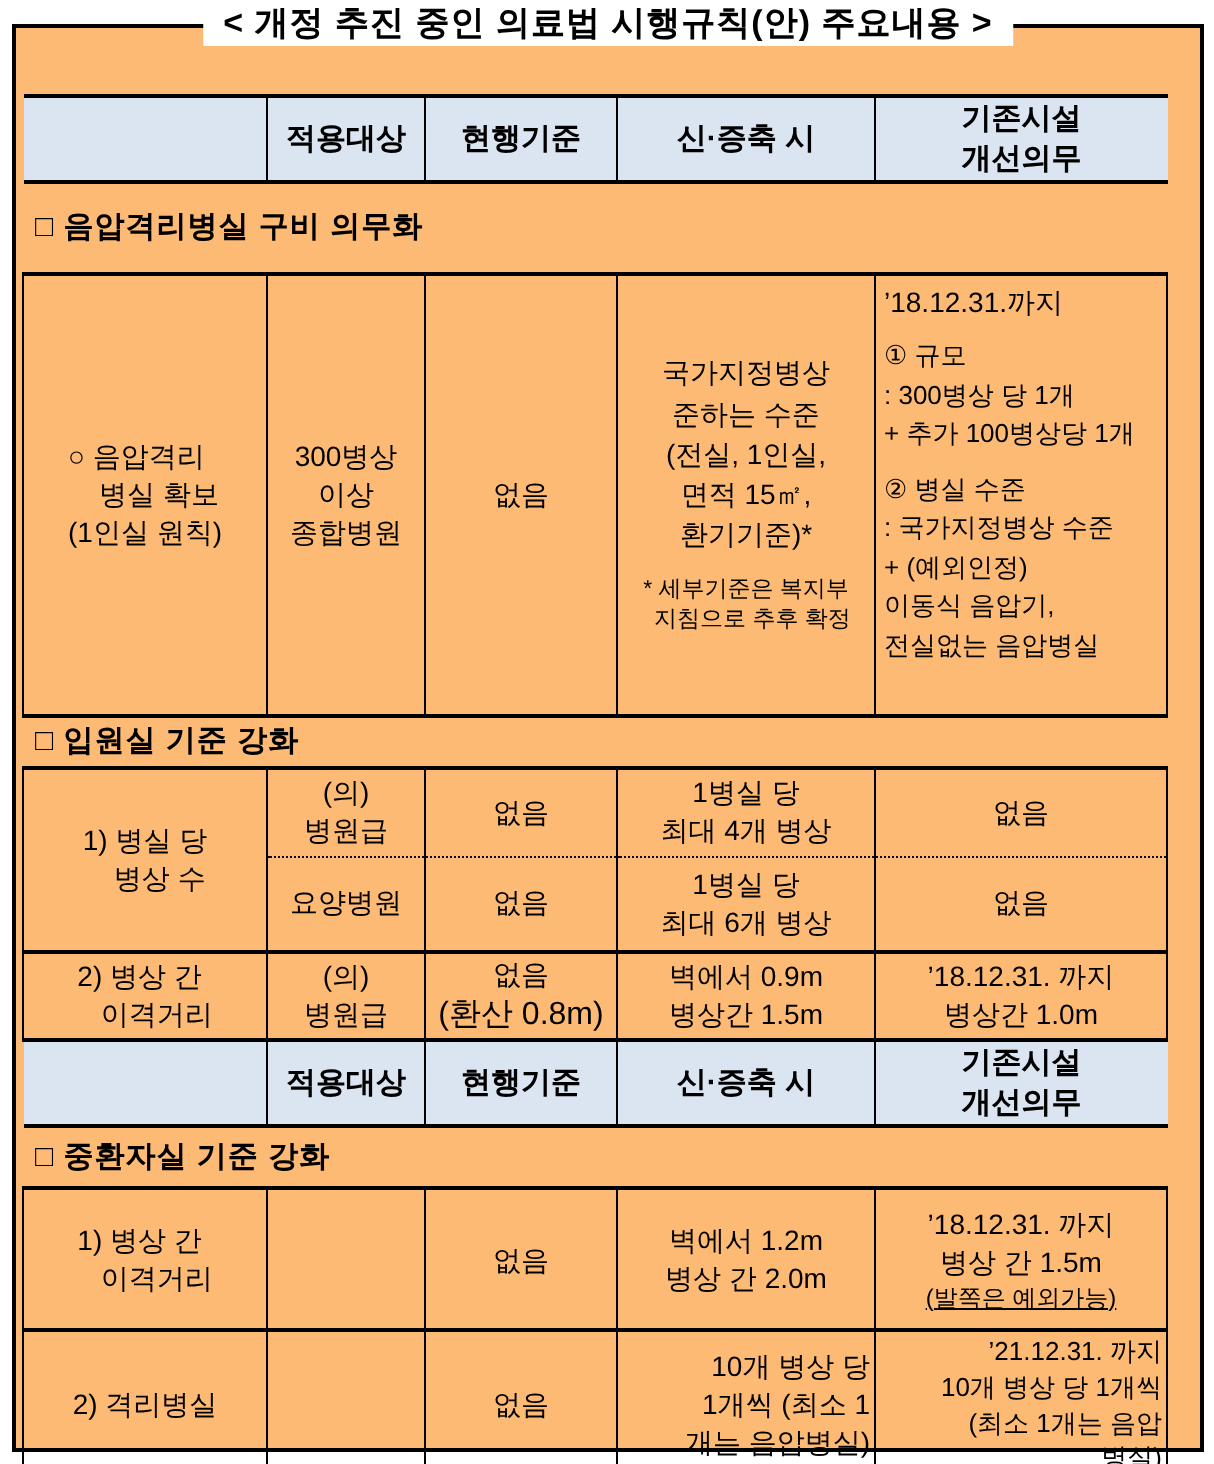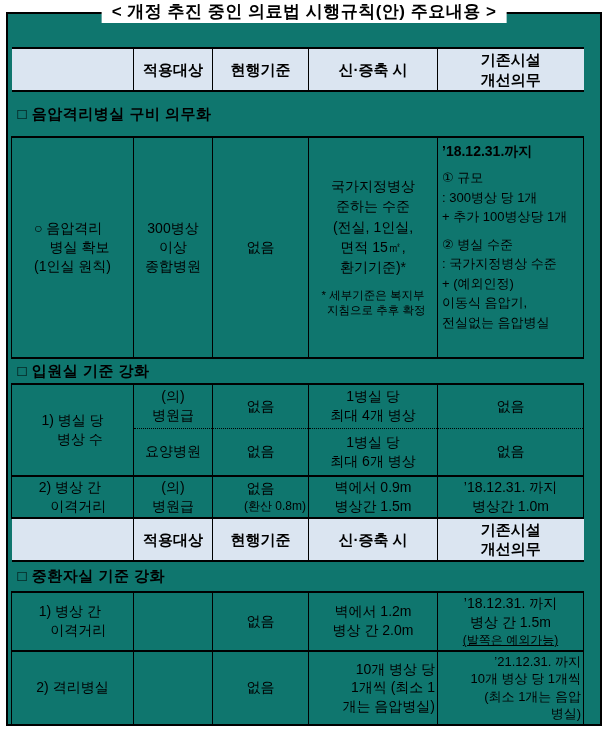--- a/index.html
+++ b/index.html
@@ -3,21 +3,21 @@
 <meta charset="utf-8">
 <style>
   html,body{margin:0;padding:0;}
   body{
     width:607px;height:732px;position:relative;background:#fff;color:#000;
     font-family:"Liberation Sans","DejaVu Sans",sans-serif;
     -webkit-font-smoothing:antialiased;
   }
   .frame{
     position:absolute;left:6px;top:12px;width:592px;height:710px;
-    border:2px solid #000;background:#0f766e;
+    border:2px solid #000;background:#fdba74;
   }
   .doc-title{
     position:absolute;top:-14px;left:50%;transform:translateX(-50%);
     background:#fff;padding:0 10px;white-space:nowrap;
     font-size:17px;font-weight:700;letter-spacing:0.5px;
   }
   table.main{
     position:absolute;left:3px;top:33px;width:572px;
     border-collapse:collapse;table-layout:fixed;
   }
@@ -40,24 +40,24 @@
   }
   .pre{white-space:pre-line;}
   .blk{display:inline-block;text-align:left;white-space:pre;}
   tr.subA td.dotted{border-bottom:1px dotted #000;}
   tr.subB td.afterdot{border-top:none;}
   td.vtop{vertical-align:top;}
   td.left{text-align:right;margin-top:44px;}
   .bold{font-weight:400;}
   .note{font-size:11.5px;white-space:pre;display:inline-block;text-align:center;margin-top:10px;}
   .c5big{font-size:13px;line-height:1.5;text-align:left;padding:3px 2px 0 4px;}
-  .c5big .date{font-weight:700;font-size:14px;margin-bottom:6px;}
+  .c5big .date{font-weight:400;font-size:14px;margin-bottom:6px;}
   .c5big .item{margin-bottom:8px;white-space:pre-line;}
   .underl{text-decoration:underline;font-size:12px;}
-  .sm2{font-size:12px;text-align:right;}
+  .sm2{font-size:16px;}
   .tight{line-height:1.45;}
 </style>
 </head>
 <body>
 
 <div class="frame">
   <div class="doc-title">&lt; 개정 추진 중인 의료법 시행규칙(안) 주요내용 &gt;</div>
 
   <table class="main">
     <colgroup>
@@ -160,21 +160,21 @@
       <th>현행기준</th>
       <th>신·증축 시</th>
       <th>기존시설
 개선의무</th>
     </tr>
 
     <tr style="height:31px">
       <td class="section" colspan="5">□ 중환자실 기준 강화</td>
     </tr>
 
-    <tr style="height:59px">
+    <tr style="height:71px">
       <td><span class="blk">1) 병상 간
    이격거리</span></td>
       <td></td>
       <td>없음</td>
       <td class="pre">벽에서 1.2m
 병상 간 2.0m</td>
       <td>
         <div class="pre">’18.12.31. 까지
 병상 간 1.5m</div>
         <div class="underl">(발쪽은 예외가능)</div>

